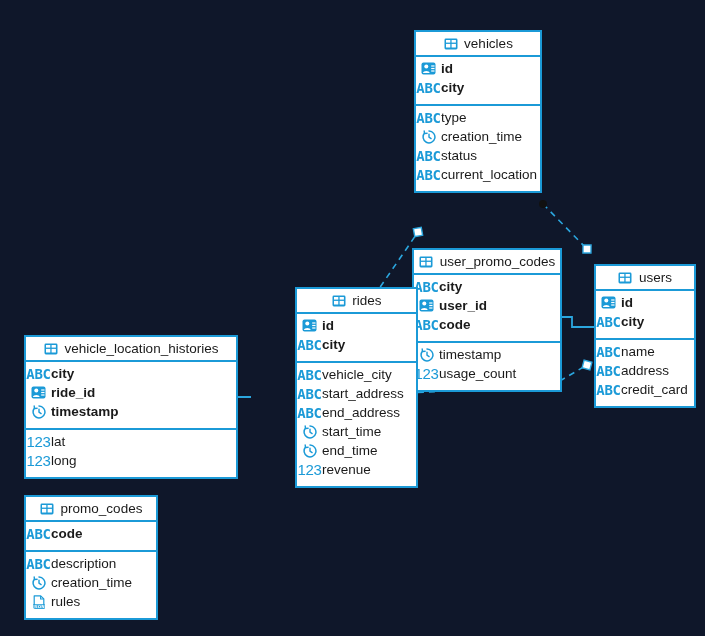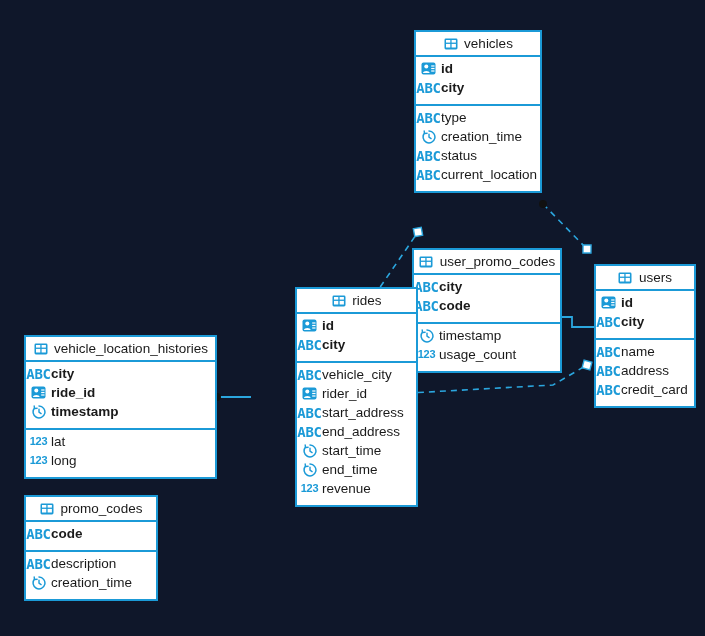--- a/index.html
+++ b/index.html
@@ -72,22 +72,22 @@
   .icon svg { display: block; }
   .icon-abc {
     font-size: 14px;
     font-weight: bold;
     color: #1b9ad7;
     letter-spacing: -0.2px;
     font-family: "DejaVu Sans Mono", monospace;
     line-height: 1;
   }
   .icon-123 {
-    font-size: 11px;
-    font-weight: bold;
+    font-size: 15px;
+    font-weight: normal;
     color: #1b9ad7;
     letter-spacing: -0.3px;
     line-height: 1;
   }
 
   
   #links {
     position: absolute;
     left: 0;
     top: 0;
@@ -206,20 +206,33 @@
         </div>
         <div class="field-group">
           <div class="field key">
             <span class="icon">
               <span class="icon-abc">ABC</span>
             </span>
             <span class="field-label">city</span>
           </div>
           <div class="field key">
             <span class="icon">
+              <svg width="15" height="13" viewBox="0 0 15 13">
+                <rect x="0.5" y="0.5" width="14" height="12" rx="2" fill="#1b9ad7"></rect>
+                <circle cx="5.3" cy="4.6" r="2" fill="#ffffff"></circle>
+                <path d="M1.9 11 C2.2 8.2 8.4 8.2 8.7 11 Z" fill="#ffffff"></path>
+                <rect x="10.2" y="3.4" width="3.3" height="1.2" fill="#ffffff"></rect>
+                <rect x="10.2" y="5.9" width="3.3" height="1.2" fill="#ffffff"></rect>
+                <rect x="10.2" y="8.4" width="3.3" height="1.2" fill="#ffffff"></rect>
+              </svg>
+            </span>
+            <span class="field-label">user_id</span>
+          </div>
+          <div class="field key">
+            <span class="icon">
               <span class="icon-abc">ABC</span>
             </span>
             <span class="field-label">code</span>
           </div>
         </div>
         <div class="field-group">
           <div class="field">
             <span class="icon">
               <svg width="14" height="14" viewBox="0 0 14 14">
                 <path d="M7 1.1 A5.9 5.9 0 1 1 2.6 3.1" fill="none" stroke="#1b9ad7" stroke-width="1.5" stroke-linecap="round"></path>
@@ -328,33 +341,20 @@
         </div>
         <div class="field-group">
           <div class="field">
             <span class="icon">
               <span class="icon-abc">ABC</span>
             </span>
             <span class="field-label">vehicle_city</span>
           </div>
           <div class="field">
             <span class="icon">
-              <svg width="15" height="13" viewBox="0 0 15 13">
-                <rect x="0.5" y="0.5" width="14" height="12" rx="2" fill="#1b9ad7"></rect>
-                <circle cx="5.3" cy="4.6" r="2" fill="#ffffff"></circle>
-                <path d="M1.9 11 C2.2 8.2 8.4 8.2 8.7 11 Z" fill="#ffffff"></path>
-                <rect x="10.2" y="3.4" width="3.3" height="1.2" fill="#ffffff"></rect>
-                <rect x="10.2" y="5.9" width="3.3" height="1.2" fill="#ffffff"></rect>
-                <rect x="10.2" y="8.4" width="3.3" height="1.2" fill="#ffffff"></rect>
-              </svg>
-            </span>
-            <span class="field-label">rider_id</span>
-          </div>
-          <div class="field">
-            <span class="icon">
               <span class="icon-abc">ABC</span>
             </span>
             <span class="field-label">start_address</span>
           </div>
           <div class="field">
             <span class="icon">
               <span class="icon-abc">ABC</span>
             </span>
             <span class="field-label">end_address</span>
           </div>
@@ -379,21 +379,21 @@
             <span class="field-label">end_time</span>
           </div>
           <div class="field">
             <span class="icon">
               <span class="icon-123">123</span>
             </span>
             <span class="field-label">revenue</span>
           </div>
         </div>
       </div>
-      <div class="entity" style="left: 24px; top: 335px; width: 193px;">
+      <div class="entity" style="left: 24px; top: 335px; width: 214px;">
         <div class="entity-header">
           <span class="icon">
             <svg width="14" height="12" viewBox="0 0 14 12">
               <rect x="0.5" y="0.5" width="13" height="11" rx="1.4" fill="#1b9ad7"></rect>
               <rect x="2" y="2" width="4.3" height="2.6" fill="#ffffff"></rect>
               <rect x="7.6" y="2" width="4.3" height="2.6" fill="#ffffff"></rect>
               <rect x="2" y="5.9" width="4.3" height="3.6" fill="#ffffff"></rect>
               <rect x="7.6" y="5.9" width="4.3" height="3.6" fill="#ffffff"></rect>
             </svg>
           </span>
@@ -476,16 +476,27 @@
           <div class="field">
             <span class="icon">
               <svg width="14" height="14" viewBox="0 0 14 14">
                 <path d="M7 1.1 A5.9 5.9 0 1 1 2.6 3.1" fill="none" stroke="#1b9ad7" stroke-width="1.5" stroke-linecap="round"></path>
                 <path d="M2.2 1 L2.5 3.6 L5.1 3.3" fill="none" stroke="#1b9ad7" stroke-width="1.4" stroke-linejoin="round" stroke-linecap="round"></path>
                 <path d="M7 4.1 V7.2 L9.1 8.6" fill="none" stroke="#1b9ad7" stroke-width="1.4" stroke-linecap="round"></path>
               </svg>
             </span>
             <span class="field-label">creation_time</span>
           </div>
+          <div class="field">
+            <span class="icon">
+              <svg width="14" height="14" viewBox="0 0 14 14">
+                <path d="M2.2 0.8 H8.7 L11.8 3.9 V13.2 H2.2 Z" fill="#ffffff" stroke="#1b9ad7" stroke-width="1.2" stroke-linejoin="round"></path>
+                <path d="M8.6 0.9 V4 H11.7" fill="none" stroke="#1b9ad7" stroke-width="1.1"></path>
+                <rect x="1" y="9.2" width="12" height="4.3" rx="0.6" fill="#1b9ad7"></rect>
+                <text x="7" y="12.7" font-size="4.1" font-family="DejaVu Sans, sans-serif" font-weight="bold" fill="#ffffff" text-anchor="middle">JSON</text>
+              </svg>
+            </span>
+            <span class="field-label">rules</span>
+          </div>
         </div>
       </div>
     </div>
 </div>
 
 </body></html>

